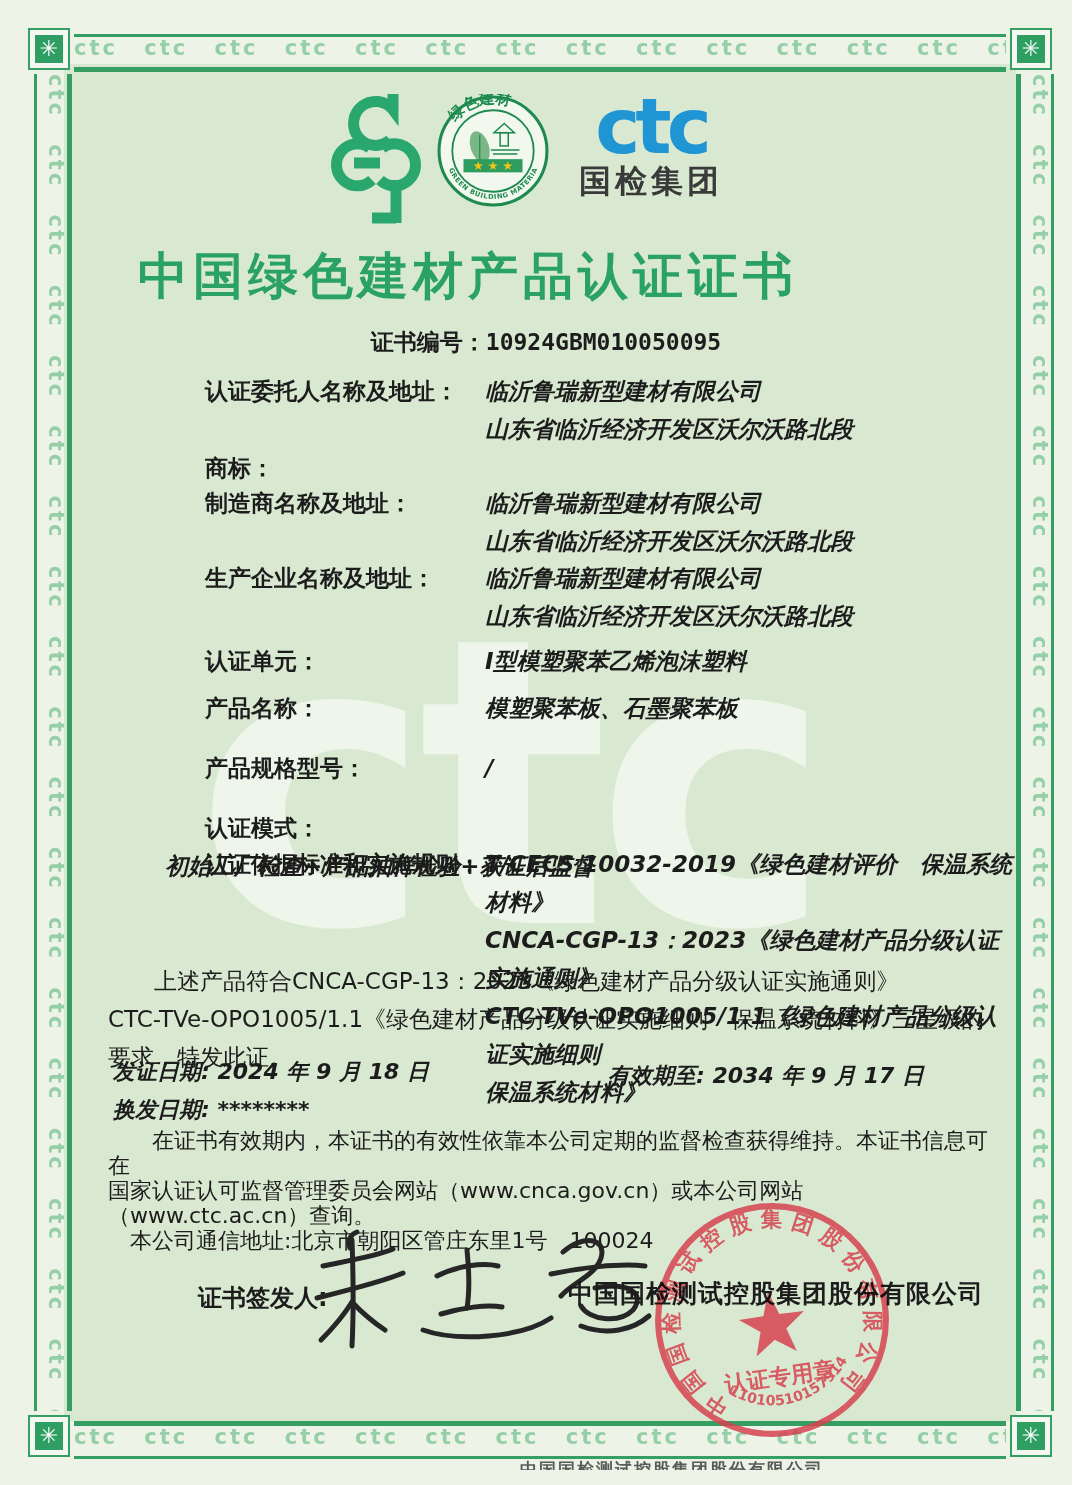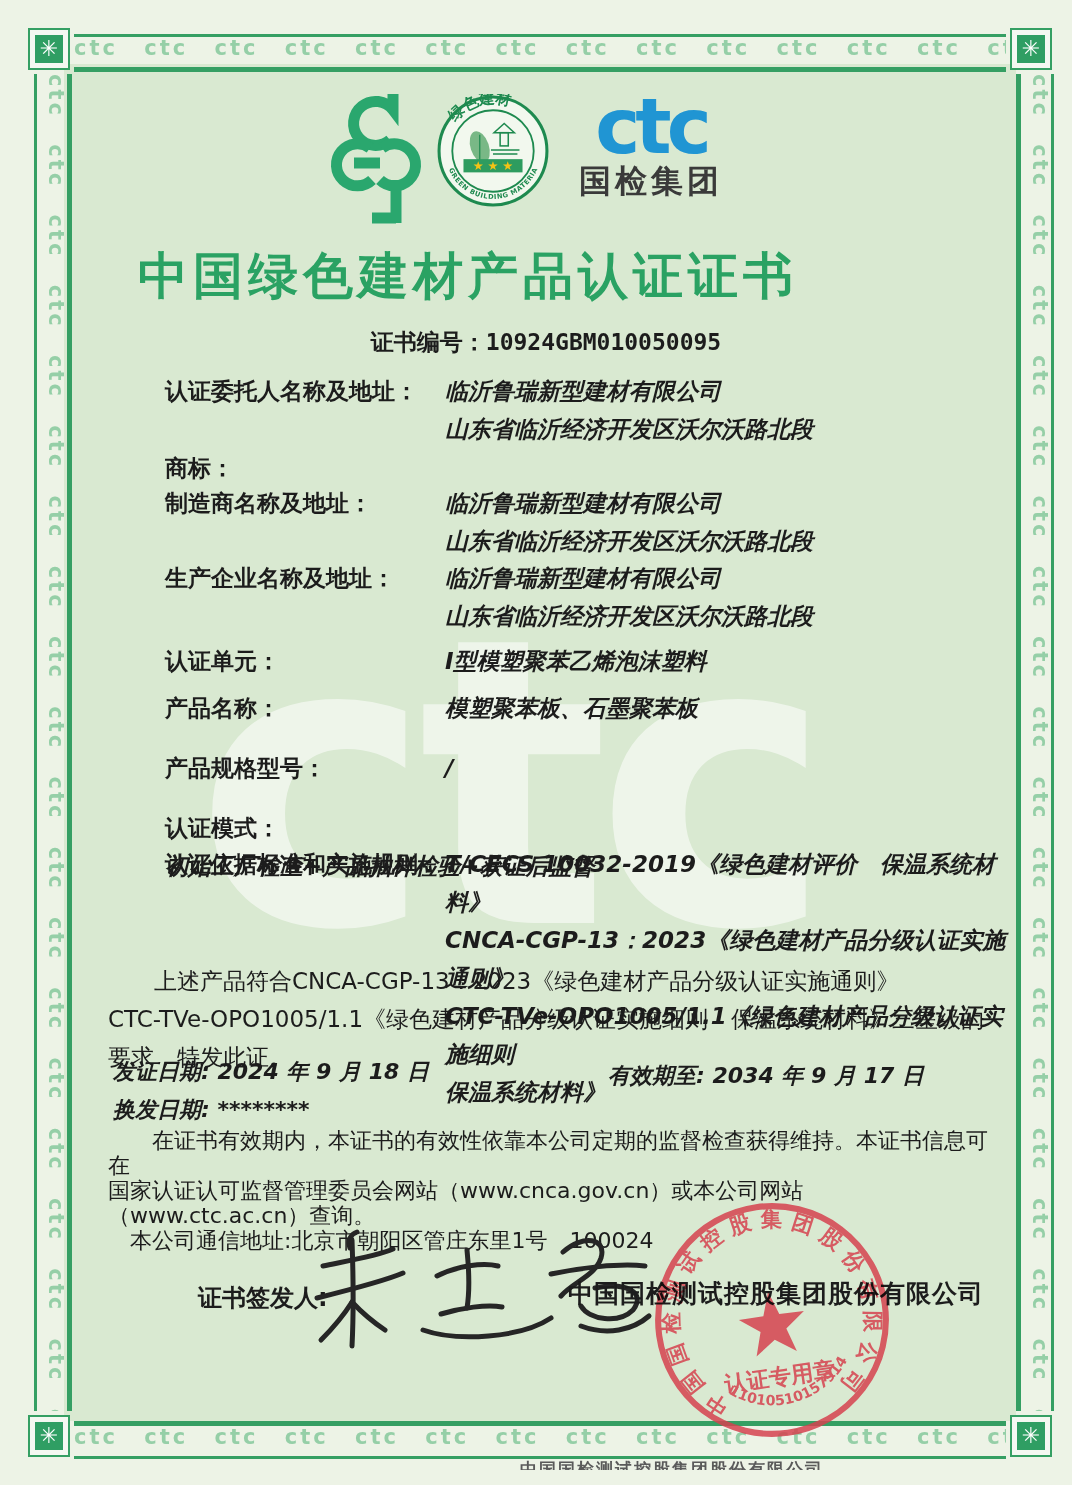--- a/index.html
+++ b/index.html
@@ -27,21 +27,21 @@
   .content{position:absolute;inset:0;z-index:5;}
   .gp-logo{position:absolute;left:312px;top:86px;}
   .gbm-badge{position:absolute;left:436px;top:94px;}
   .ctc-logo{position:absolute;left:566px;top:94px;width:170px;text-align:center;}
   .ctc-word{font-size:76px;font-weight:900;letter-spacing:-5px;color:#2095d3;line-height:66px;}
   .ctc-cn{font-size:32px;font-weight:800;letter-spacing:4px;color:#3a3a3a;}
   .title{position:absolute;left:64px;top:243px;width:808px;text-align:center;font-size:50px;
          font-weight:900;color:#2aa263;letter-spacing:5px;}
   .certno{position:absolute;left:64px;top:327px;width:952px;text-align:center;font-size:23px;font-weight:700;margin-left:6px;}
   .row{position:absolute;left:165px;width:850px;display:flex;font-size:23px;font-weight:700;line-height:38px;}
-  .row .lbl{width:280px;flex:none;}
+  .row .lbl{width:280px;flex:none;margin-left:40px;}
   .row .val{white-space:pre-line;font-style:italic;}
   .mono{font-family:"DejaVu Sans Mono","Liberation Mono",monospace;}
   .para{position:absolute;white-space:pre-line;font-weight:400;}
   .statement{left:108px;top:962px;width:890px;font-size:23px;line-height:38px;}
   .dates{font-size:22px;font-weight:700;font-style:italic;}
   .d-issue{position:absolute;left:113px;top:1057px;}
   .d-valid{position:absolute;left:608px;top:1061px;}
   .d-reissue{position:absolute;left:113px;top:1095px;}
   .footer-note{left:108px;top:1128px;width:888px;font-size:22px;line-height:25px;}
   .signer{position:absolute;left:198px;top:1282px;font-size:24px;font-weight:700;}

